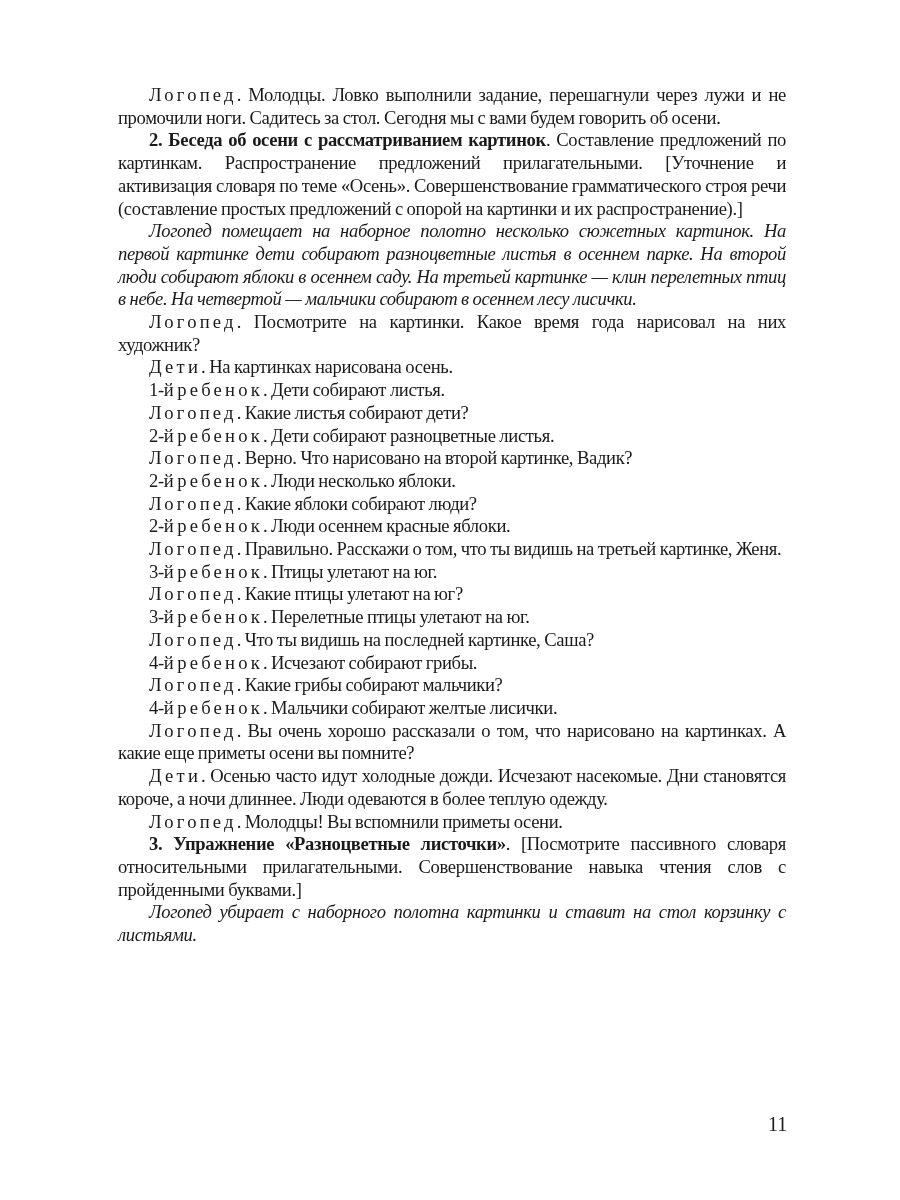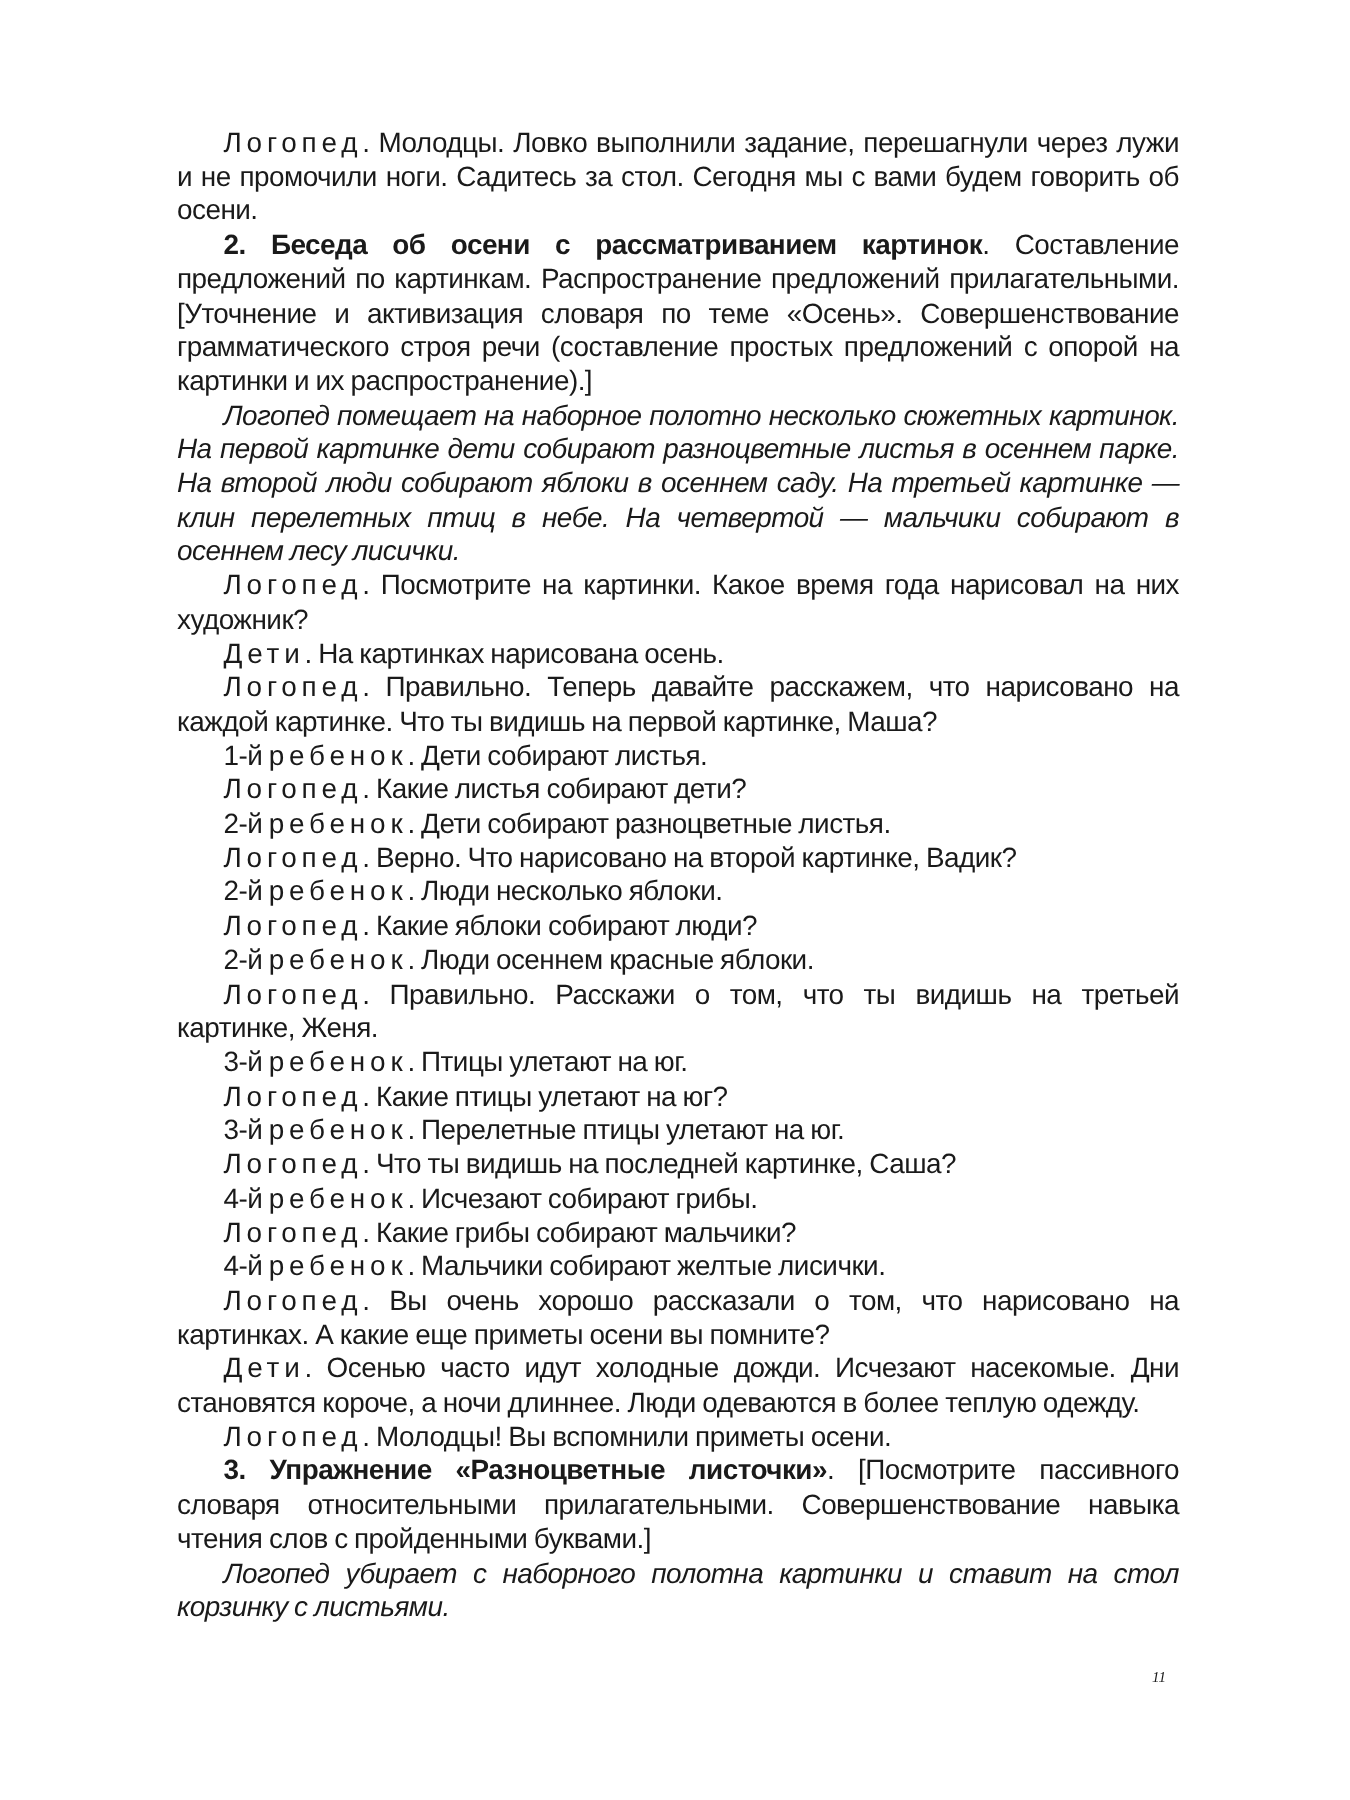--- a/index.html
+++ b/index.html
@@ -2,57 +2,55 @@
 <html><head>
 <meta charset="utf-8">
 <style>
   html, body { margin: 0; padding: 0; background: #ffffff; }
   body { width: 900px; height: 1200px; position: relative; overflow: hidden; }
   .page {
     position: absolute;
     left: 118px;
     top: 84px;
     width: 668px;
-    font-family: Liberation Sans, sans-serif;
+    font-family: Liberation Serif, serif;
     font-size: 18.6px;
     line-height: 22.7px;
     color: #1a1a1a;
     text-align: justify;
     letter-spacing: -0.35px;
     word-spacing: -0.5px;
   }
   .page p { margin: 0; text-indent: 31px; }
   .spk { letter-spacing: 3.2px; }
   .b { font-weight: bold; }
   .i { font-style: italic; }
   .page-number {
     position: absolute;
     left: 768px;
     top: 1113px;
     font-family: "Liberation Serif", serif;
-    font-size: 10px;
+    font-size: 20px;
     color: #1a1a1a;
-    font-style: italic;
   }
 </style>
 </head>
 <body>
 
 <div class="page">
   <p><span class="spk">Логопед</span><span>. Молодцы. Ловко выполнили задание, перешагнули через лужи и не промочили ноги. Садитесь за стол. Сегодня мы с вами будем говорить об осени.</span></p>
 
   <p><span class="b">2. Беседа об осени с рассматриванием картинок</span><span>. Составление предложений по картинкам. Распространение предложений прилагательными. [Уточнение и активизация словаря по теме «Осень». Совершенствование грамматического строя речи (составление простых предложений с опорой на картинки и их распространение).]</span></p>
 
   <p class="i">Логопед помещает на наборное полотно несколько сюжетных картинок. На первой картинке дети собирают разноцветные листья в осеннем парке. На второй люди собирают яблоки в осеннем саду. На третьей картинке — клин перелетных птиц в небе. На четвертой — мальчики собирают в осеннем лесу лисички.</p>
 
   <p><span class="spk">Логопед</span><span>. Посмотрите на картинки. Какое время года нарисовал на них художник?</span></p>
 
   <p><span class="spk">Дети</span><span>. На картинках нарисована осень.</span></p>
 
-  <p><span class="spk">Логопед</span><span>. Правильно. Теперь давайте расскажем, что нарисовано на каждой картинке. Что ты видишь на первой картинке, Маша?</span></p>
 
   <p><span>1-й </span><span class="spk">ребенок</span><span>. Дети собирают листья.</span></p>
 
   <p><span class="spk">Логопед</span><span>. Какие листья собирают дети?</span></p>
 
   <p><span>2-й </span><span class="spk">ребенок</span><span>. Дети собирают разноцветные листья.</span></p>
 
   <p><span class="spk">Логопед</span><span>. Верно. Что нарисовано на второй картинке, Вадик?</span></p>
 
   <p><span>2-й </span><span class="spk">ребенок</span><span>. Люди несколько яблоки.</span></p>

